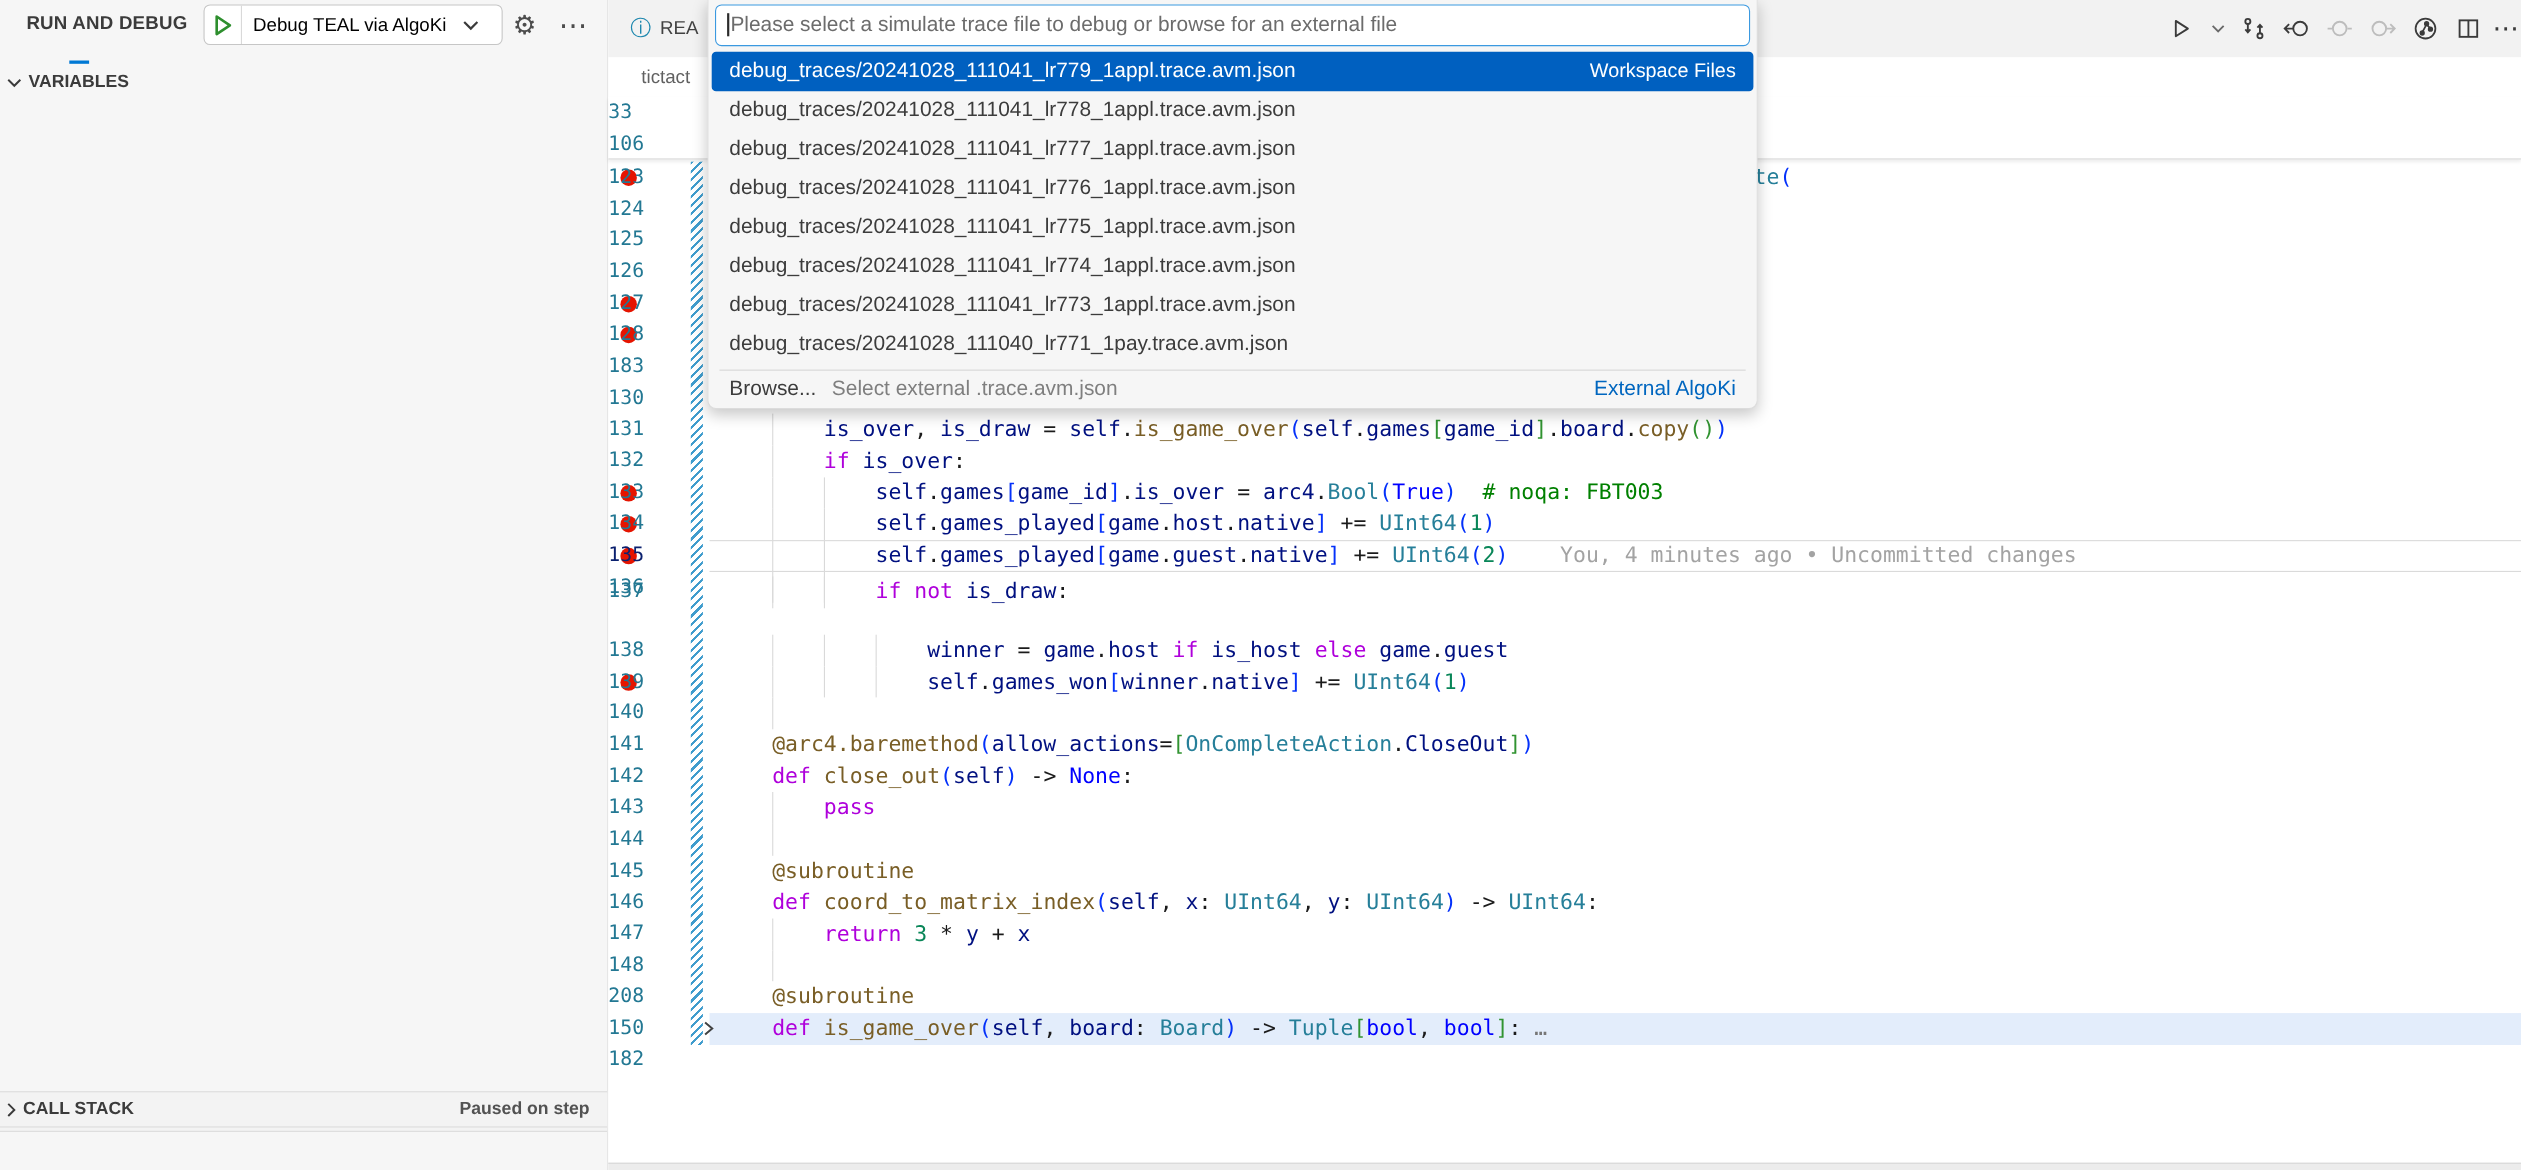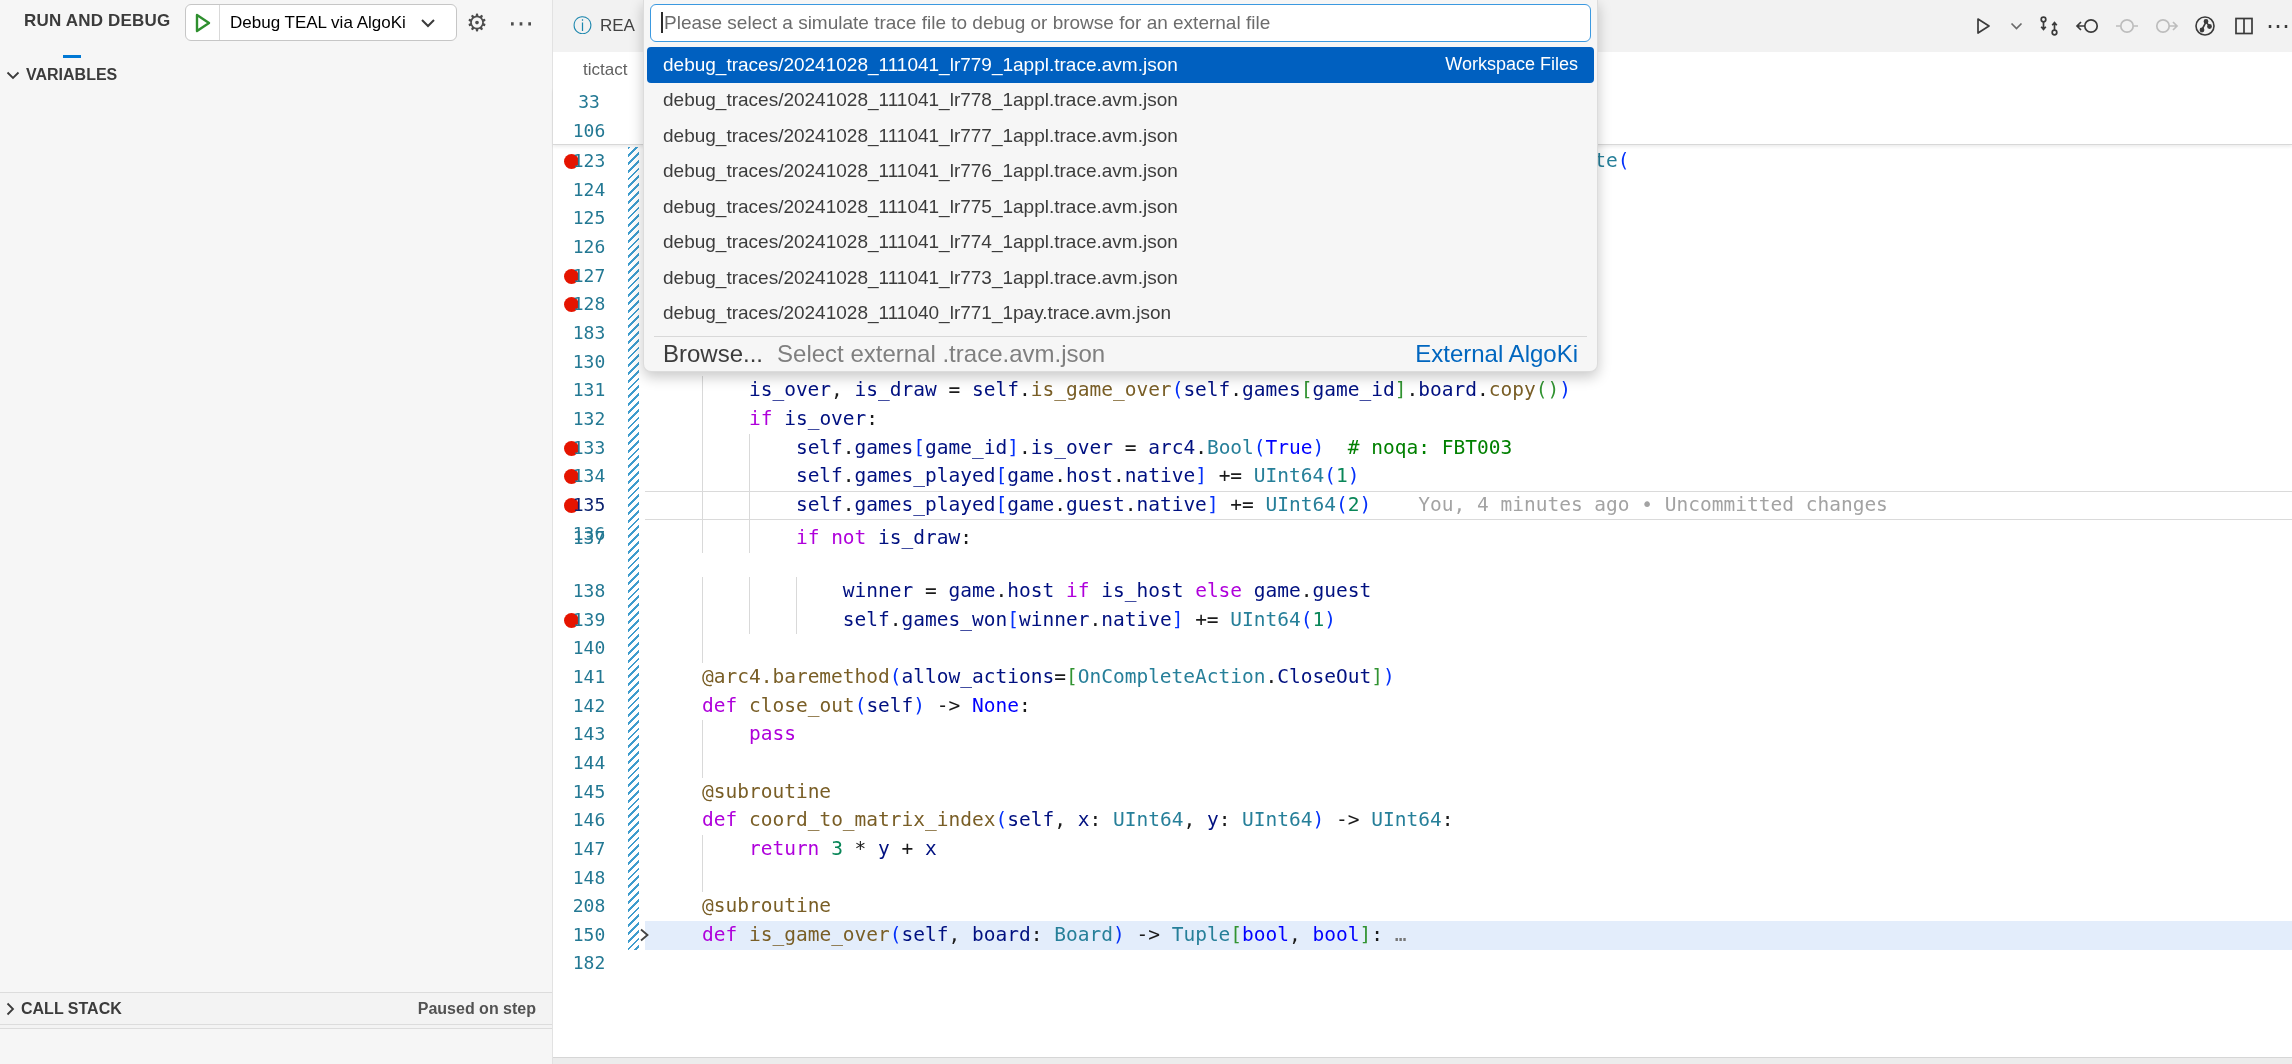--- a/index.html
+++ b/index.html
@@ -41,21 +41,21 @@
     align-items:center; font-size:17px; color:#616161; }
   #sticky { position:absolute; left:0; top:88px; width:100%; height:57px; background:#fff;
     border-bottom:1px solid #d8d8d8; box-shadow:0 2px 3px rgba(0,0,0,.07); }
   .sticky-row { position:relative; height:28.5px; }
   #code { position:absolute; left:0; top:0; width:100%; height:1064px; }
   .code-row { position:absolute; left:0; width:100%; height:28.7px; }
   .code-row.hl::before { content:''; position:absolute; left:92px; right:0; top:0; bottom:0;
     background:#e3edfb; }
   .code-row.cursor::after { content:''; position:absolute; left:92px; right:0; top:0; bottom:0;
     border-top:1px solid #dadada; border-bottom:1px solid #dadada; pointer-events:none; }
-  .lnum { position:absolute; left:0; top:0; width:72px; text-align:center; color:#237893;
+  .lnum { position:absolute; left:0; top:0; width:72px; text-align:left; color:#237893;
     font:18px/28.7px "DejaVu Sans Mono", monospace; }
   .lnum.active { color:#0b216f; }
   .bp { position:absolute; left:11px; top:7px; width:15px; height:15px; border-radius:50%;
     background:#e51400; }
   .fold { position:absolute; left:86px; top:0; height:28.7px; display:flex; align-items:center;
     color:#424242; z-index:2; }
   .guide { position:absolute; top:0; bottom:0; width:1px; background:#d9d9d9; }
   pre.code { position:absolute; left:102px; top:0; margin:0; z-index:1;
     font:19.5px/28.7px "DejaVu Sans Mono", monospace; white-space:pre; color:#000; }
   #git-strip { position:absolute; left:75px; top:147px; width:11px; height:803px;
@@ -78,21 +78,21 @@
   #qp-input::placeholder { color:#6c6c6c; opacity:1; }
   #qp-caret { position:absolute; left:10px; top:7px; width:1.5px; height:21px; background:#2b2b2b; }
   #qp-list { position:absolute; left:0; top:47px; right:0; }
   .qp-item { position:relative; height:35.5px; margin:0 3px; display:flex; align-items:center;
     padding:0 16px; font-size:19px; color:#3c3c3c; border-radius:4px; }
   .qp-item .lbl { white-space:nowrap; overflow:hidden; flex:1; }
   .qp-item.selected { background:#0060C0; color:#fff; }
   .qp-item .badge { font-size:18px; margin-left:20px; white-space:nowrap; }
   #qp-sep { position:absolute; left:10px; right:10px; top:336px; height:1px; background:#d8d8d8; }
   #qp-browse { position:absolute; left:0; right:0; top:337px; height:34px; display:flex;
-    align-items:center; padding:0 19px; font-size:24px; }
+    align-items:center; padding:0 19px; font-size:19px; }
   #qp-browse .b-label { color:#3c3c3c; }
   #qp-browse .b-desc { color:#7f7f7f; margin-left:14px; flex:1; white-space:nowrap; overflow:hidden; }
   #qp-browse .b-link { color:#0066BF; white-space:nowrap; }
 
   svg.gl { display:block; }
 </style>
 </head>
 <body>
 
 <div id="sidebar">

